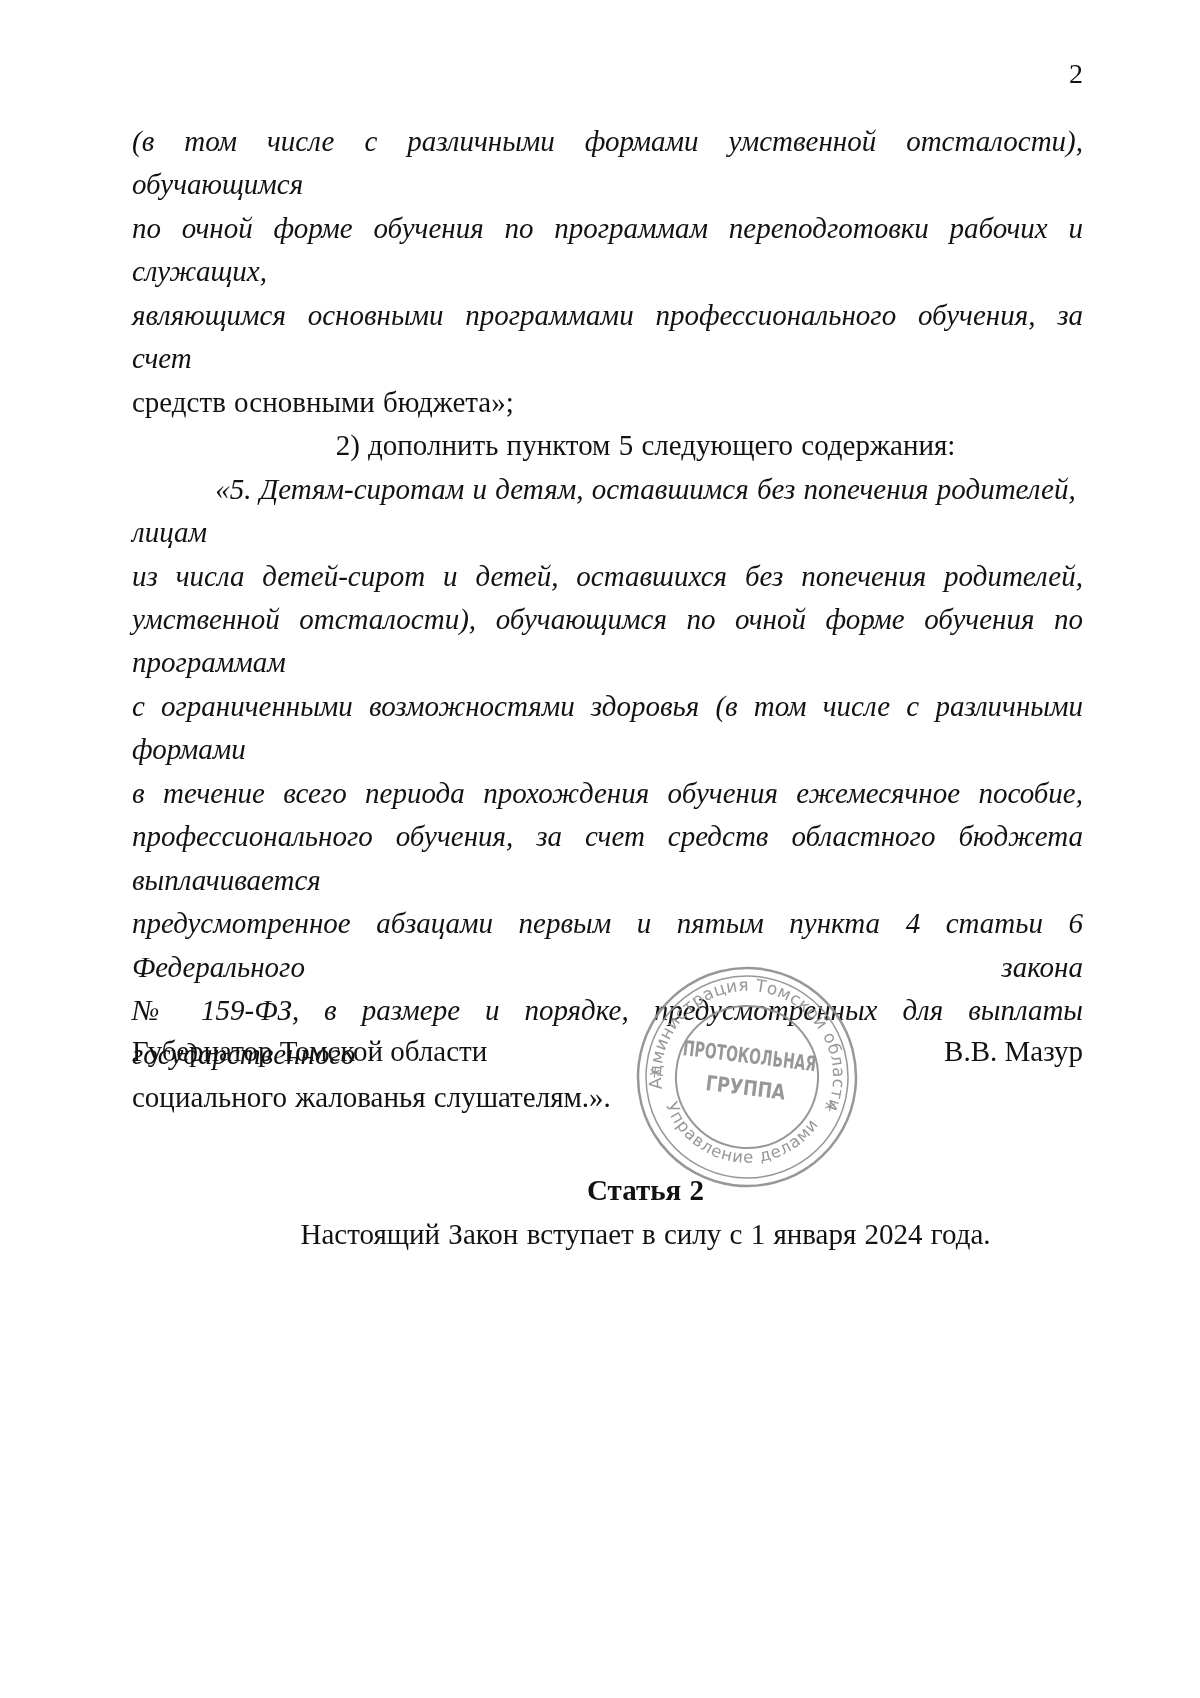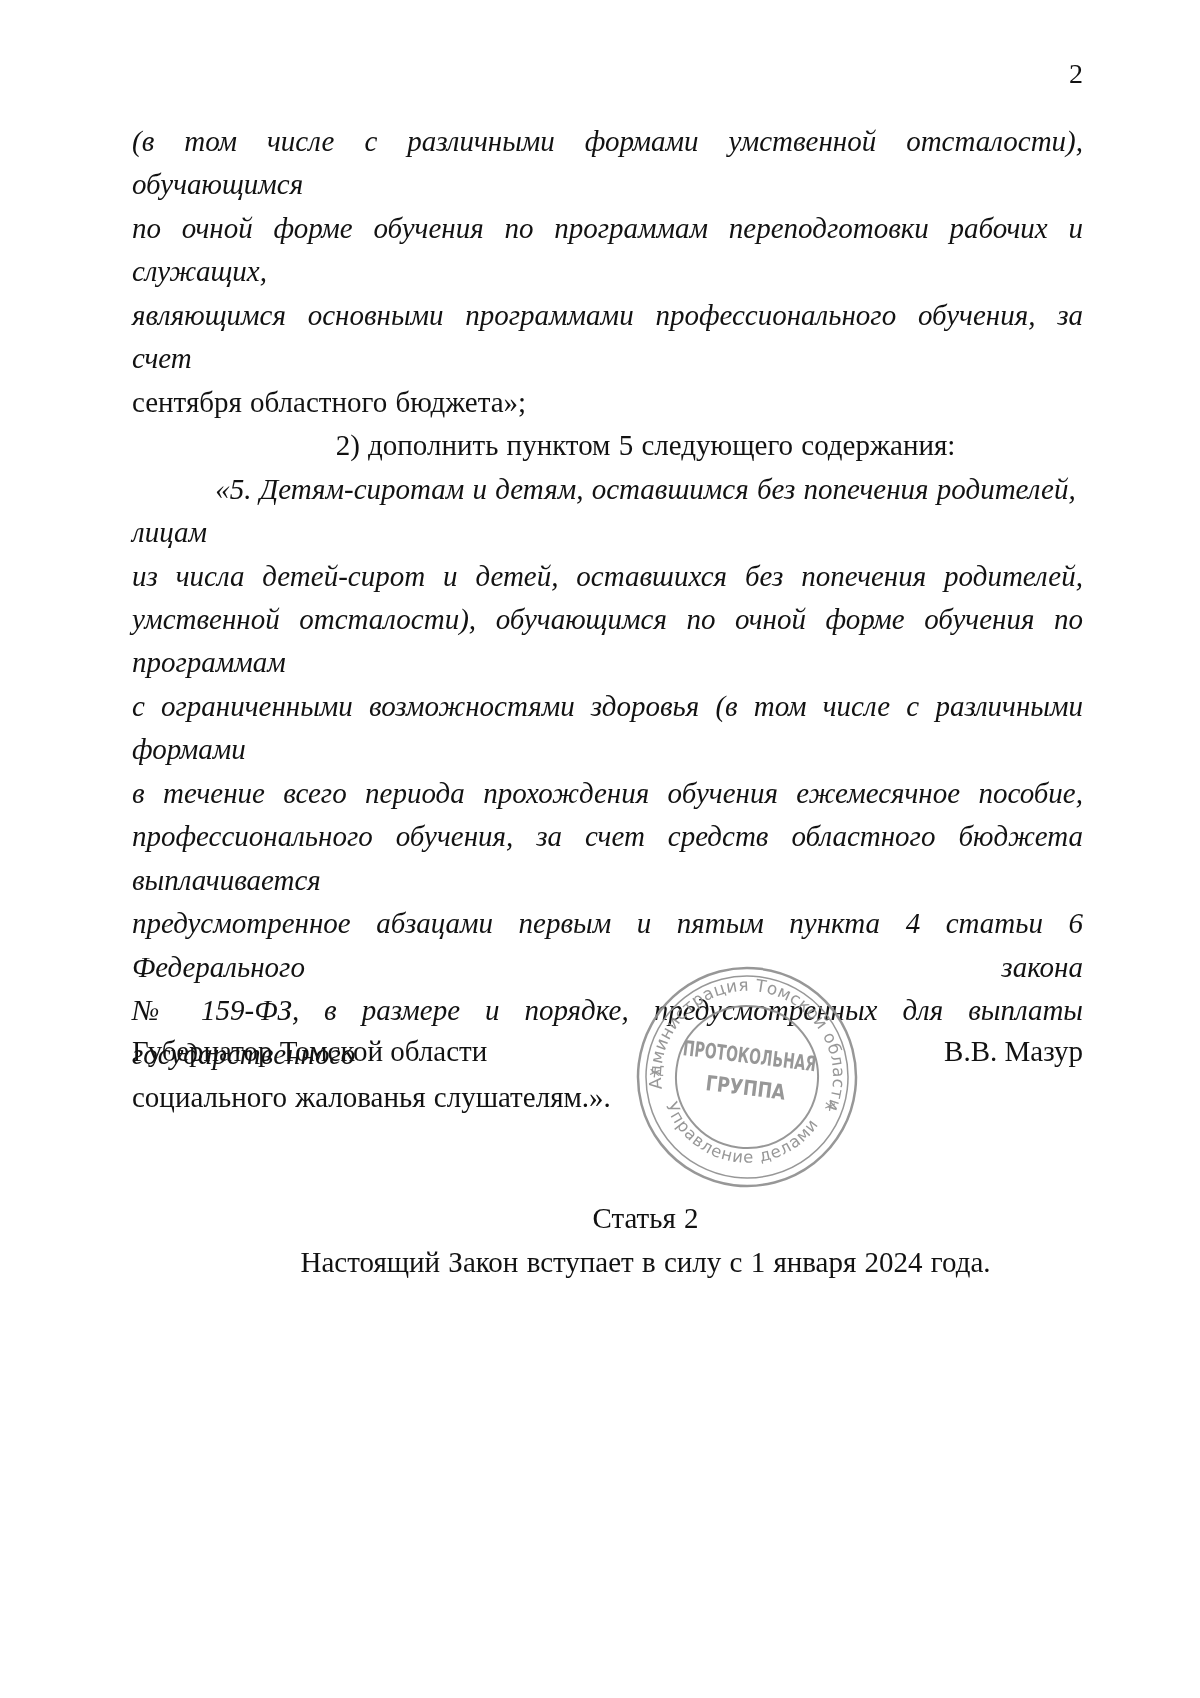--- a/index.html
+++ b/index.html
@@ -24,21 +24,21 @@
   .body-block {
     position: absolute;
     top: 120px; left: 132px; width: 951px;
     font-size: 29px;
     line-height: 43.45px;
     word-spacing: 1px;
   }
   .ln { width: 100%; }
   .just { text-align: justify; text-align-last: justify; font-style: italic; }
   .indent { text-indent: 76px; text-align: center; }
-  .heading { font-weight: normal; margin-top: 78px; }
+  .heading { font-weight: bold; margin-top: 50px; }
   .sig-block {
     position: absolute;
     left: 132px; top: 1028px; width: 951px;
     font-size: 29px;
     line-height: 46px;
   }
   .sig-row { display: flex; justify-content: space-between; }
   .stamp {
     position: absolute;
     left: 632px; top: 962px;
@@ -58,21 +58,21 @@
 <body>
 
 <div class="page">
 
   <div class="page-number">2</div>
 
   <div class="body-block">
     <div class="ln just">(в том числе с различными формами умственной отсталости), обучающимся</div>
     <div class="ln just">по очной форме обучения по программам переподготовки рабочих и служащих,</div>
     <div class="ln just">являющимся основными программами профессионального обучения, за счет</div>
-    <div class="ln">сентября областного бюджета»;</div>
+    <div class="ln">средств основными бюджета»;</div>
     <div class="ln indent">2) дополнить пунктом 5 следующего содержания:</div>
     <div class="ln just indent">«5. Детям-сиротам и детям, оставшимся без попечения родителей, лицам</div>
     <div class="ln just">из числа детей-сирот и детей, оставшихся без попечения родителей,</div>
     <div class="ln just">умственной отсталости), обучающимся по очной форме обучения по программам</div>
     <div class="ln just">с ограниченными возможностями здоровья (в том числе с различными формами</div>
     <div class="ln just">в течение всего периода прохождения обучения ежемесячное пособие,</div>
     <div class="ln just">профессионального обучения, за счет средств областного бюджета выплачивается</div>
     <div class="ln just">предусмотренное абзацами первым и пятым пункта 4 статьи 6 Федерального закона</div>
     <div class="ln just">№ 159-ФЗ, в размере и порядке, предусмотренных для выплаты государственного</div>
     <div class="ln">социального жалованья слушателям.».</div>

